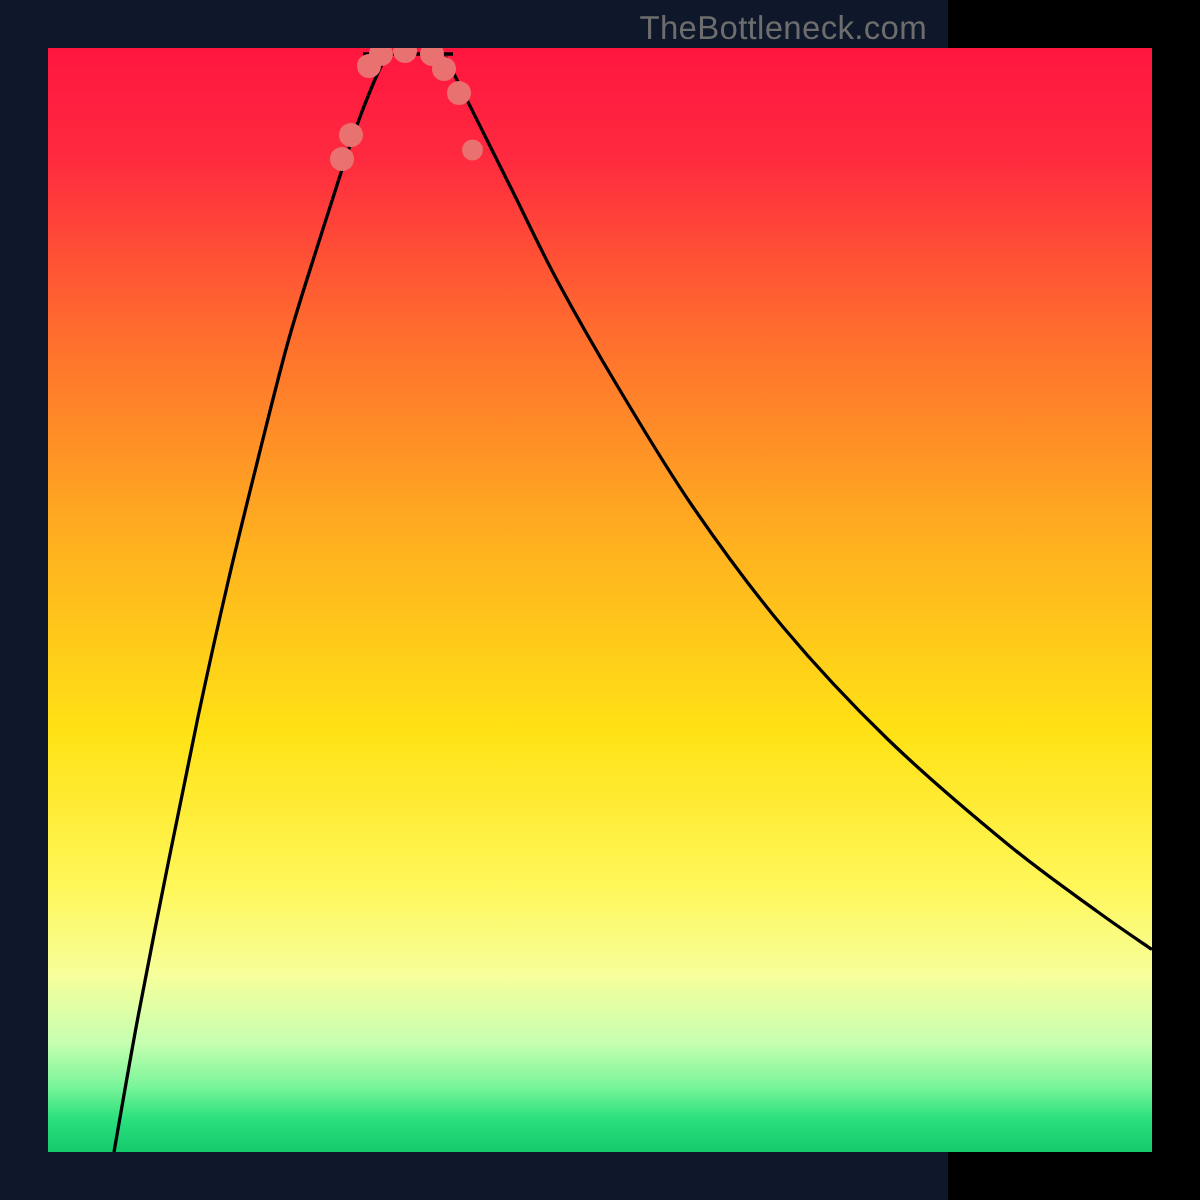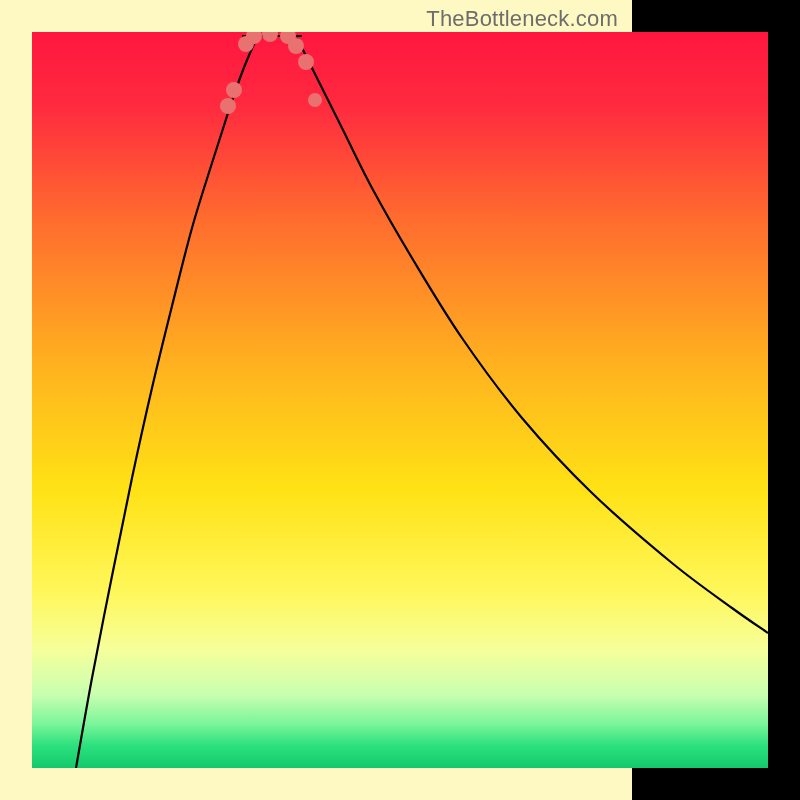--- a/index.html
+++ b/index.html
@@ -8,21 +8,21 @@
     width: 800px;
     height: 800px;
     overflow: hidden;
     background: #000;
     font-family: Arial, Helvetica, sans-serif;
   }
   .frame {
     position: absolute;
     top: 0; left: 0;
     width: 632px; height: 800px;
-    background: #fef9c3;
+    background: #0f172a;
   }
   .plot-area {
     position: absolute;
     top: 32px;
     left: 32px;
     width: 736px;
     height: 736px;
     overflow: hidden;
   }
   .gradient {

